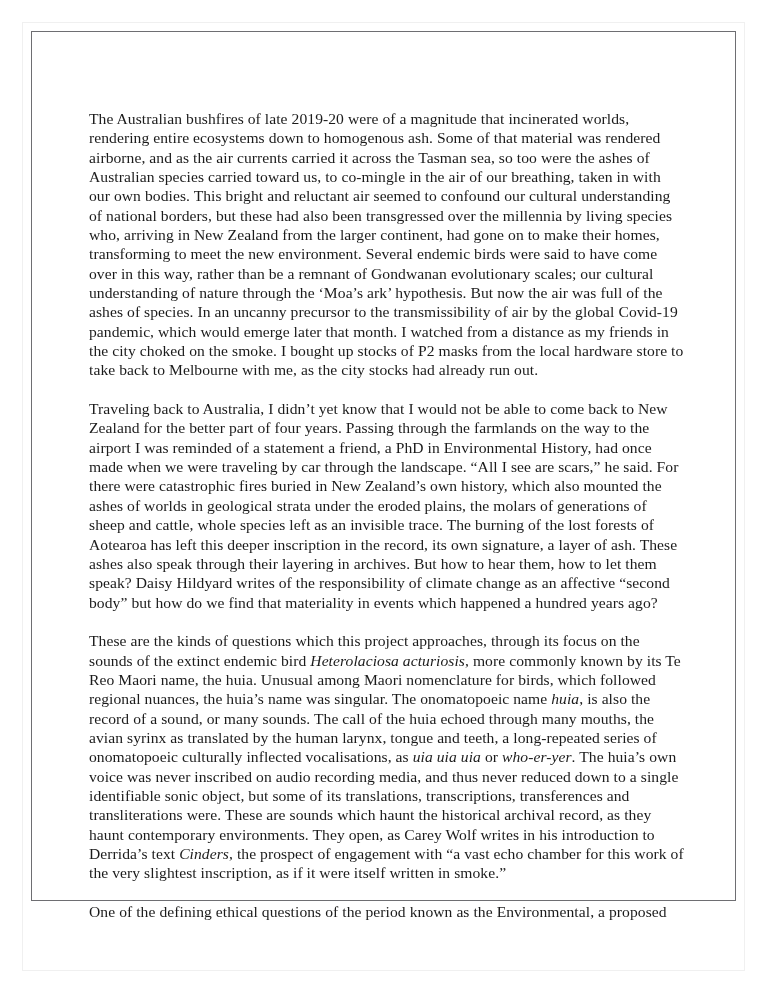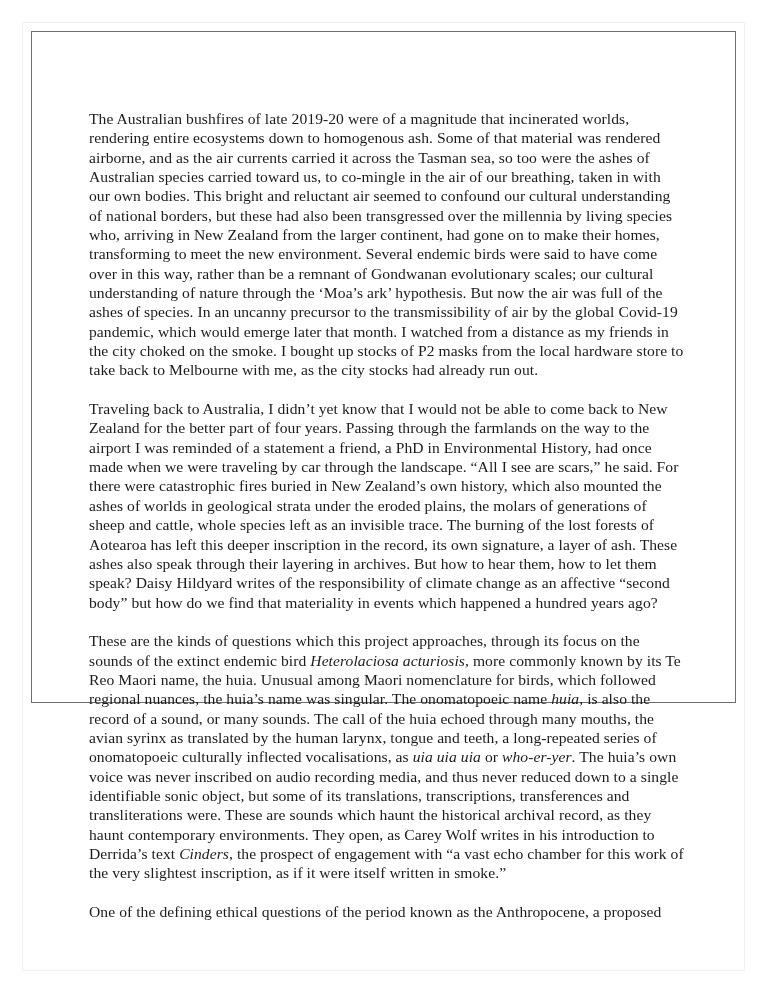--- a/index.html
+++ b/index.html
@@ -27,21 +27,21 @@
     width: 723px;
     height: 949px;
     border: 1px solid #f0f0f0;
     box-sizing: border-box;
   }
   .page-sheet {
     position: absolute;
     left: 31px;
     top: 31px;
     width: 705px;
-    height: 672px;
+    height: 870px;
     box-sizing: border-box;
     border: 1px solid #6e6e72;
     background: #ffffff;
     padding-left: 28px;
   }
   .page-body {
     position: absolute;
     left: 57px;      
     top: 77px;       
     width: 596px;
@@ -78,18 +78,18 @@
 <div class="page-canvas">
 
   <div class="page-halo"></div>
 
   <div class="page-sheet">
 
     <div class="page-body">
         <p class="para"><span>The Australian bushfires of late 2019-20 were of a magnitude that incinerated worlds, rendering entire ecosystems down to homogenous ash. Some of that material was rendered airborne, and as the air currents carried it across the Tasman sea, so too were the ashes of Australian species carried toward us, to co-mingle in the air of our breathing, taken in with our own bodies. This bright and reluctant air seemed to confound our cultural understanding of national borders, but these had also been transgressed over the millennia by living species who, arriving in New Zealand from the larger continent, had gone on to make their homes, transforming to meet the new environment. Several endemic birds were said to have come over in this way, rather than be a remnant of Gondwanan evolutionary scales; our cultural understanding of nature through the ‘Moa’s ark’ hypothesis. But now the air was full of the ashes of species. In an uncanny precursor to the transmissibility of air by the global Covid-19 pandemic, which would emerge later that month. I watched from a distance as my friends in the city choked on the smoke. I bought up stocks of P2 masks from the local hardware store to take back to Melbourne with me, as the city stocks had already run out.</span></p>
         <p class="para"><span>Traveling back to Australia, I didn’t yet know that I would not be able to come back to New Zealand for the better part of four years. Passing through the farmlands on the way to the airport I was reminded of a statement a friend, a PhD in Environmental History, had once made when we were traveling by car through the landscape. “All I see are scars,” he said. For there were catastrophic fires buried in New Zealand’s own history, which also mounted the ashes of worlds in geological strata under the eroded plains, the molars of generations of sheep and cattle, whole species left as an invisible trace. The burning of the lost forests of Aotearoa has left this deeper inscription in the record, its own signature, a layer of ash. These ashes also speak through their layering in archives. But how to hear them, how to let them speak? Daisy Hildyard writes of the responsibility of climate change as an affective “second body” but how do we find that materiality in events which happened a hundred years ago?</span></p>
         <p class="para"><span>These are the kinds of questions which this project approaches, through its focus on the sounds of the extinct endemic bird </span><em class="it">Heterolaciosa acturiosis</em><span>, more commonly known by its Te Reo Maori name, the huia. Unusual among Maori nomenclature for birds, which followed regional nuances, the huia’s name was singular. The onomatopoeic name </span><em class="it">huia</em><span>, is also the record of a sound, or many sounds. The call of the huia echoed through many mouths, the avian syrinx as translated by the human larynx, tongue and teeth, a long-repeated series of onomatopoeic culturally inflected vocalisations, as </span><em class="it">uia uia uia</em><span> or </span><em class="it">who-er-yer</em><span>. The huia’s own voice was never inscribed on audio recording media, and thus never reduced down to a single identifiable sonic object, but some of its translations, transcriptions, transferences and transliterations were. These are sounds which haunt the historical archival record, as they haunt contemporary environments. They open, as Carey Wolf writes in his introduction to Derrida’s text </span><em class="it">Cinders</em><span>, the prospect of engagement with “a vast echo chamber for this work of the very slightest inscription, as if it were itself written in smoke.”</span></p>
-        <p class="para"><span>One of the defining ethical questions of the period known as the Anthropocene, a proposed</span></p>
+        <p class="para"><span>One of the defining ethical questions of the period known as the Environmental, a proposed</span></p>
       </div>
 
 
   </div>
 </div>
 
 </body></html>

